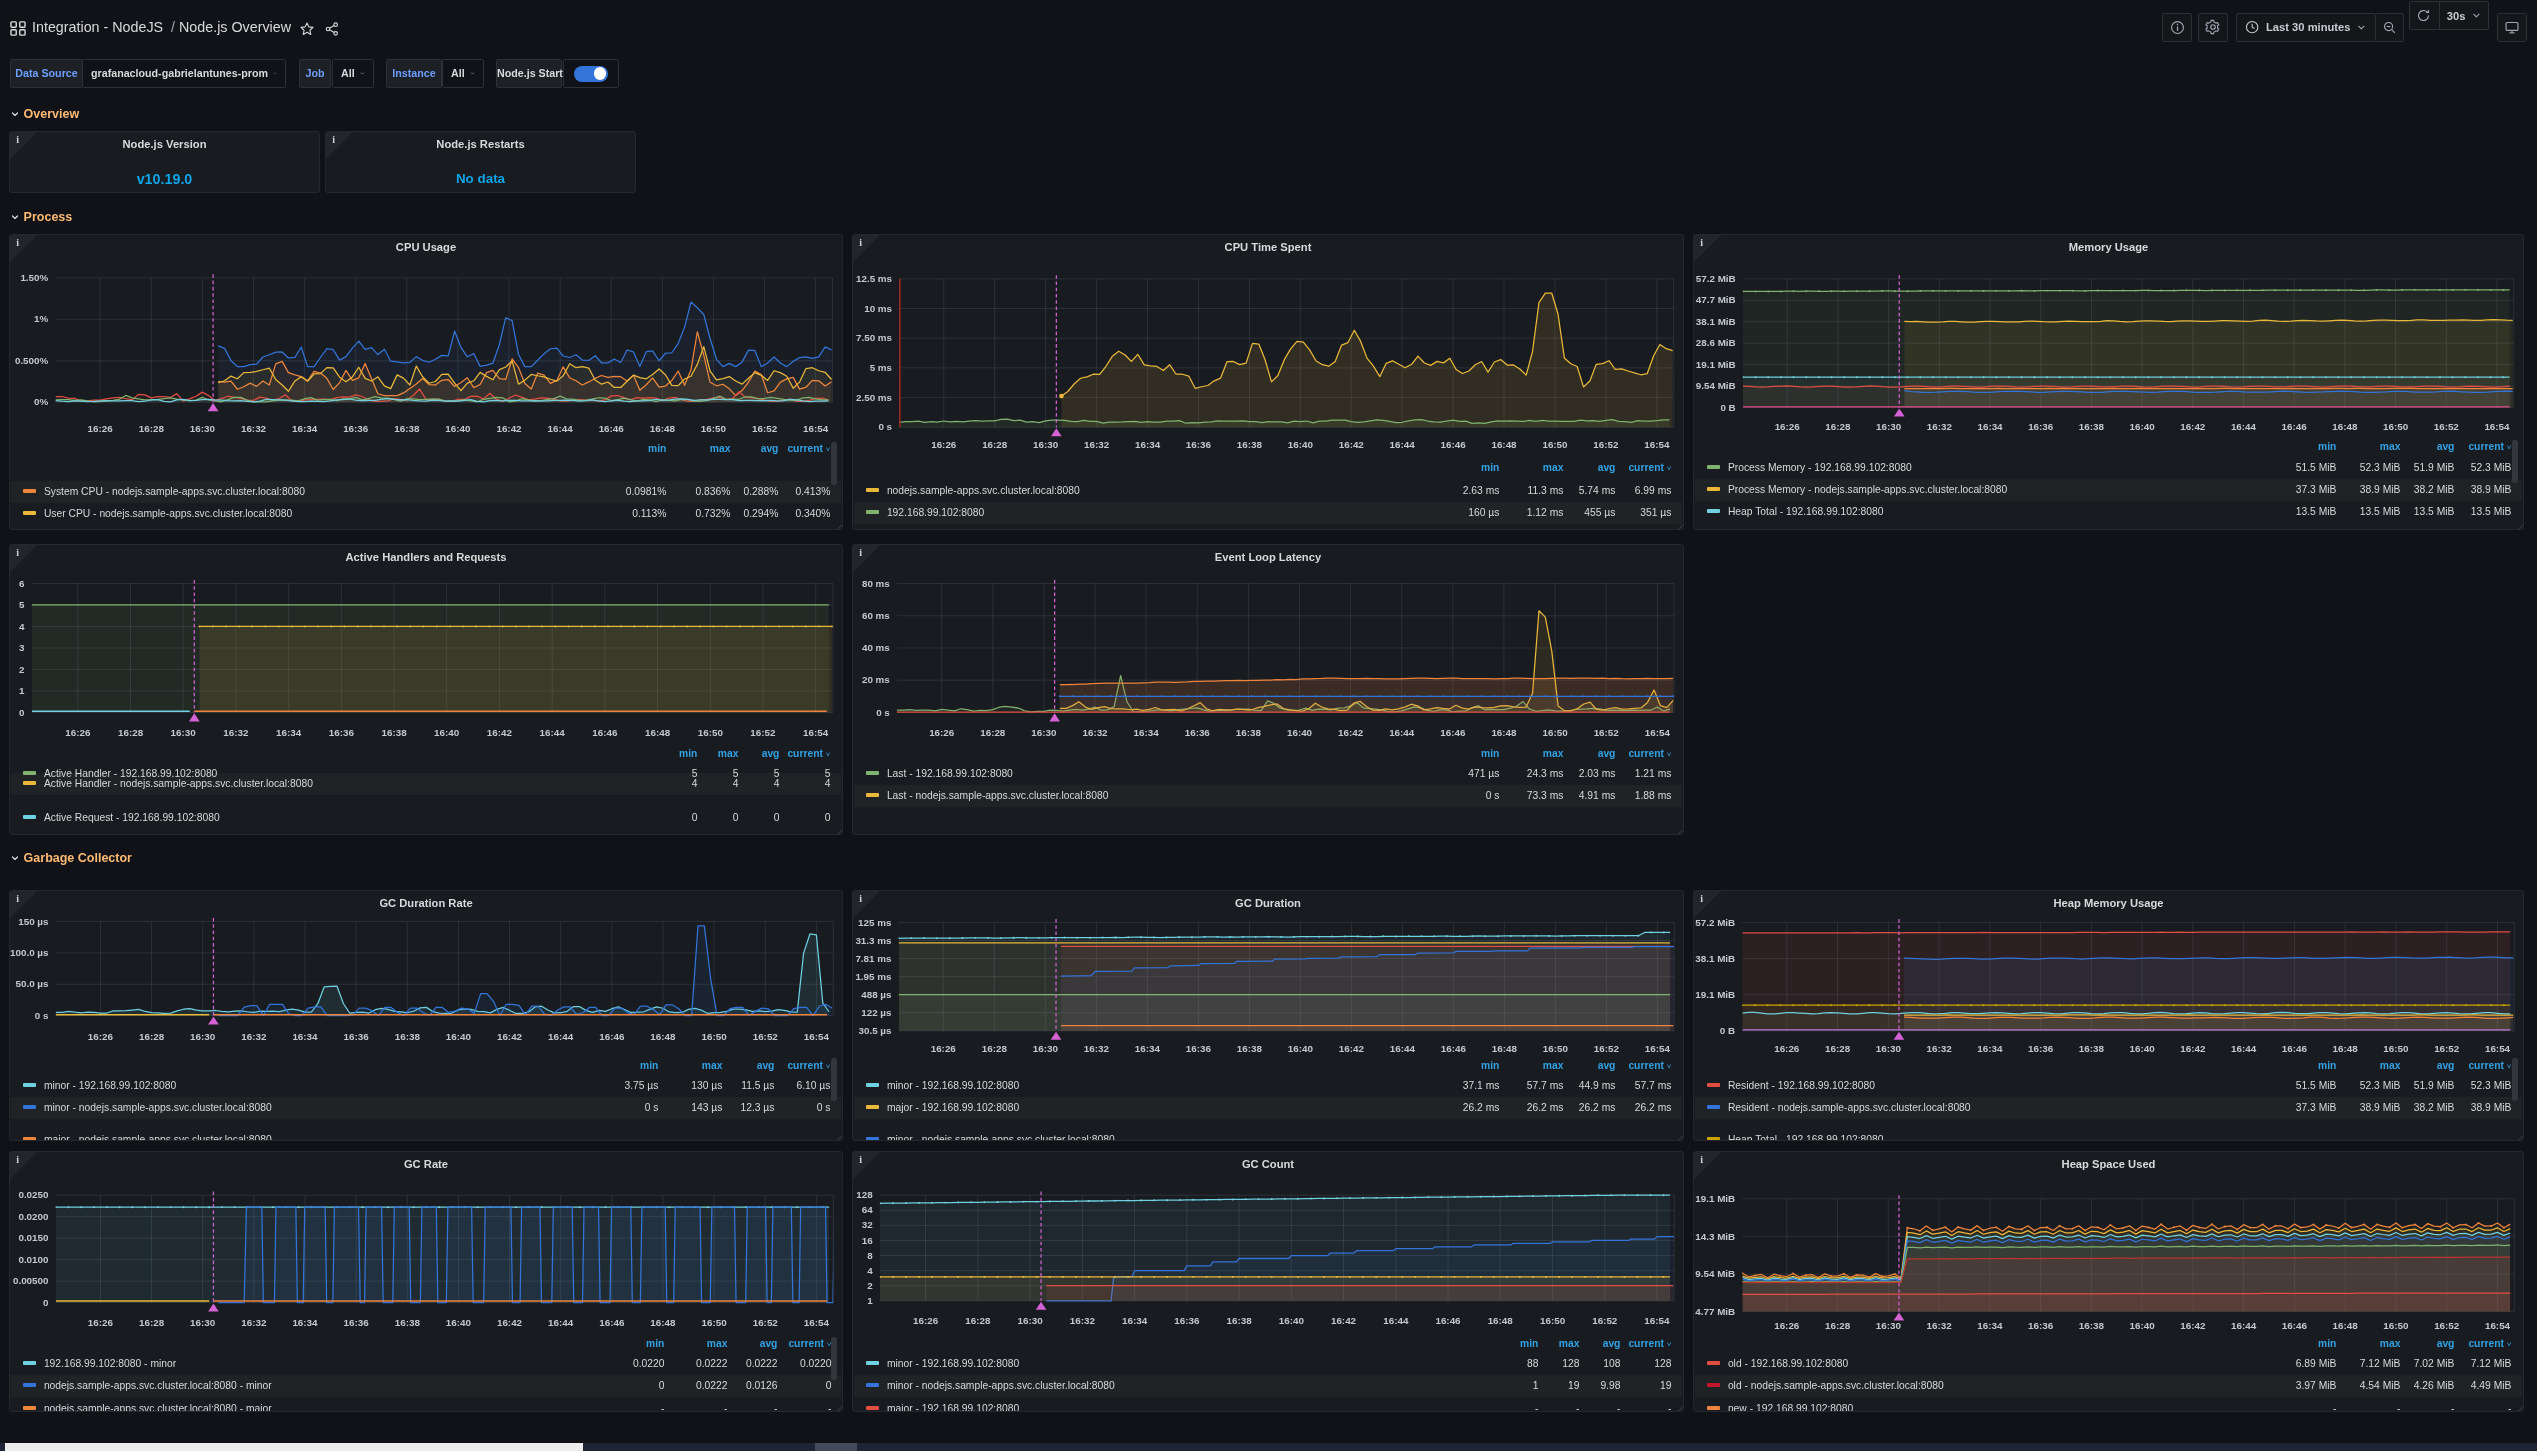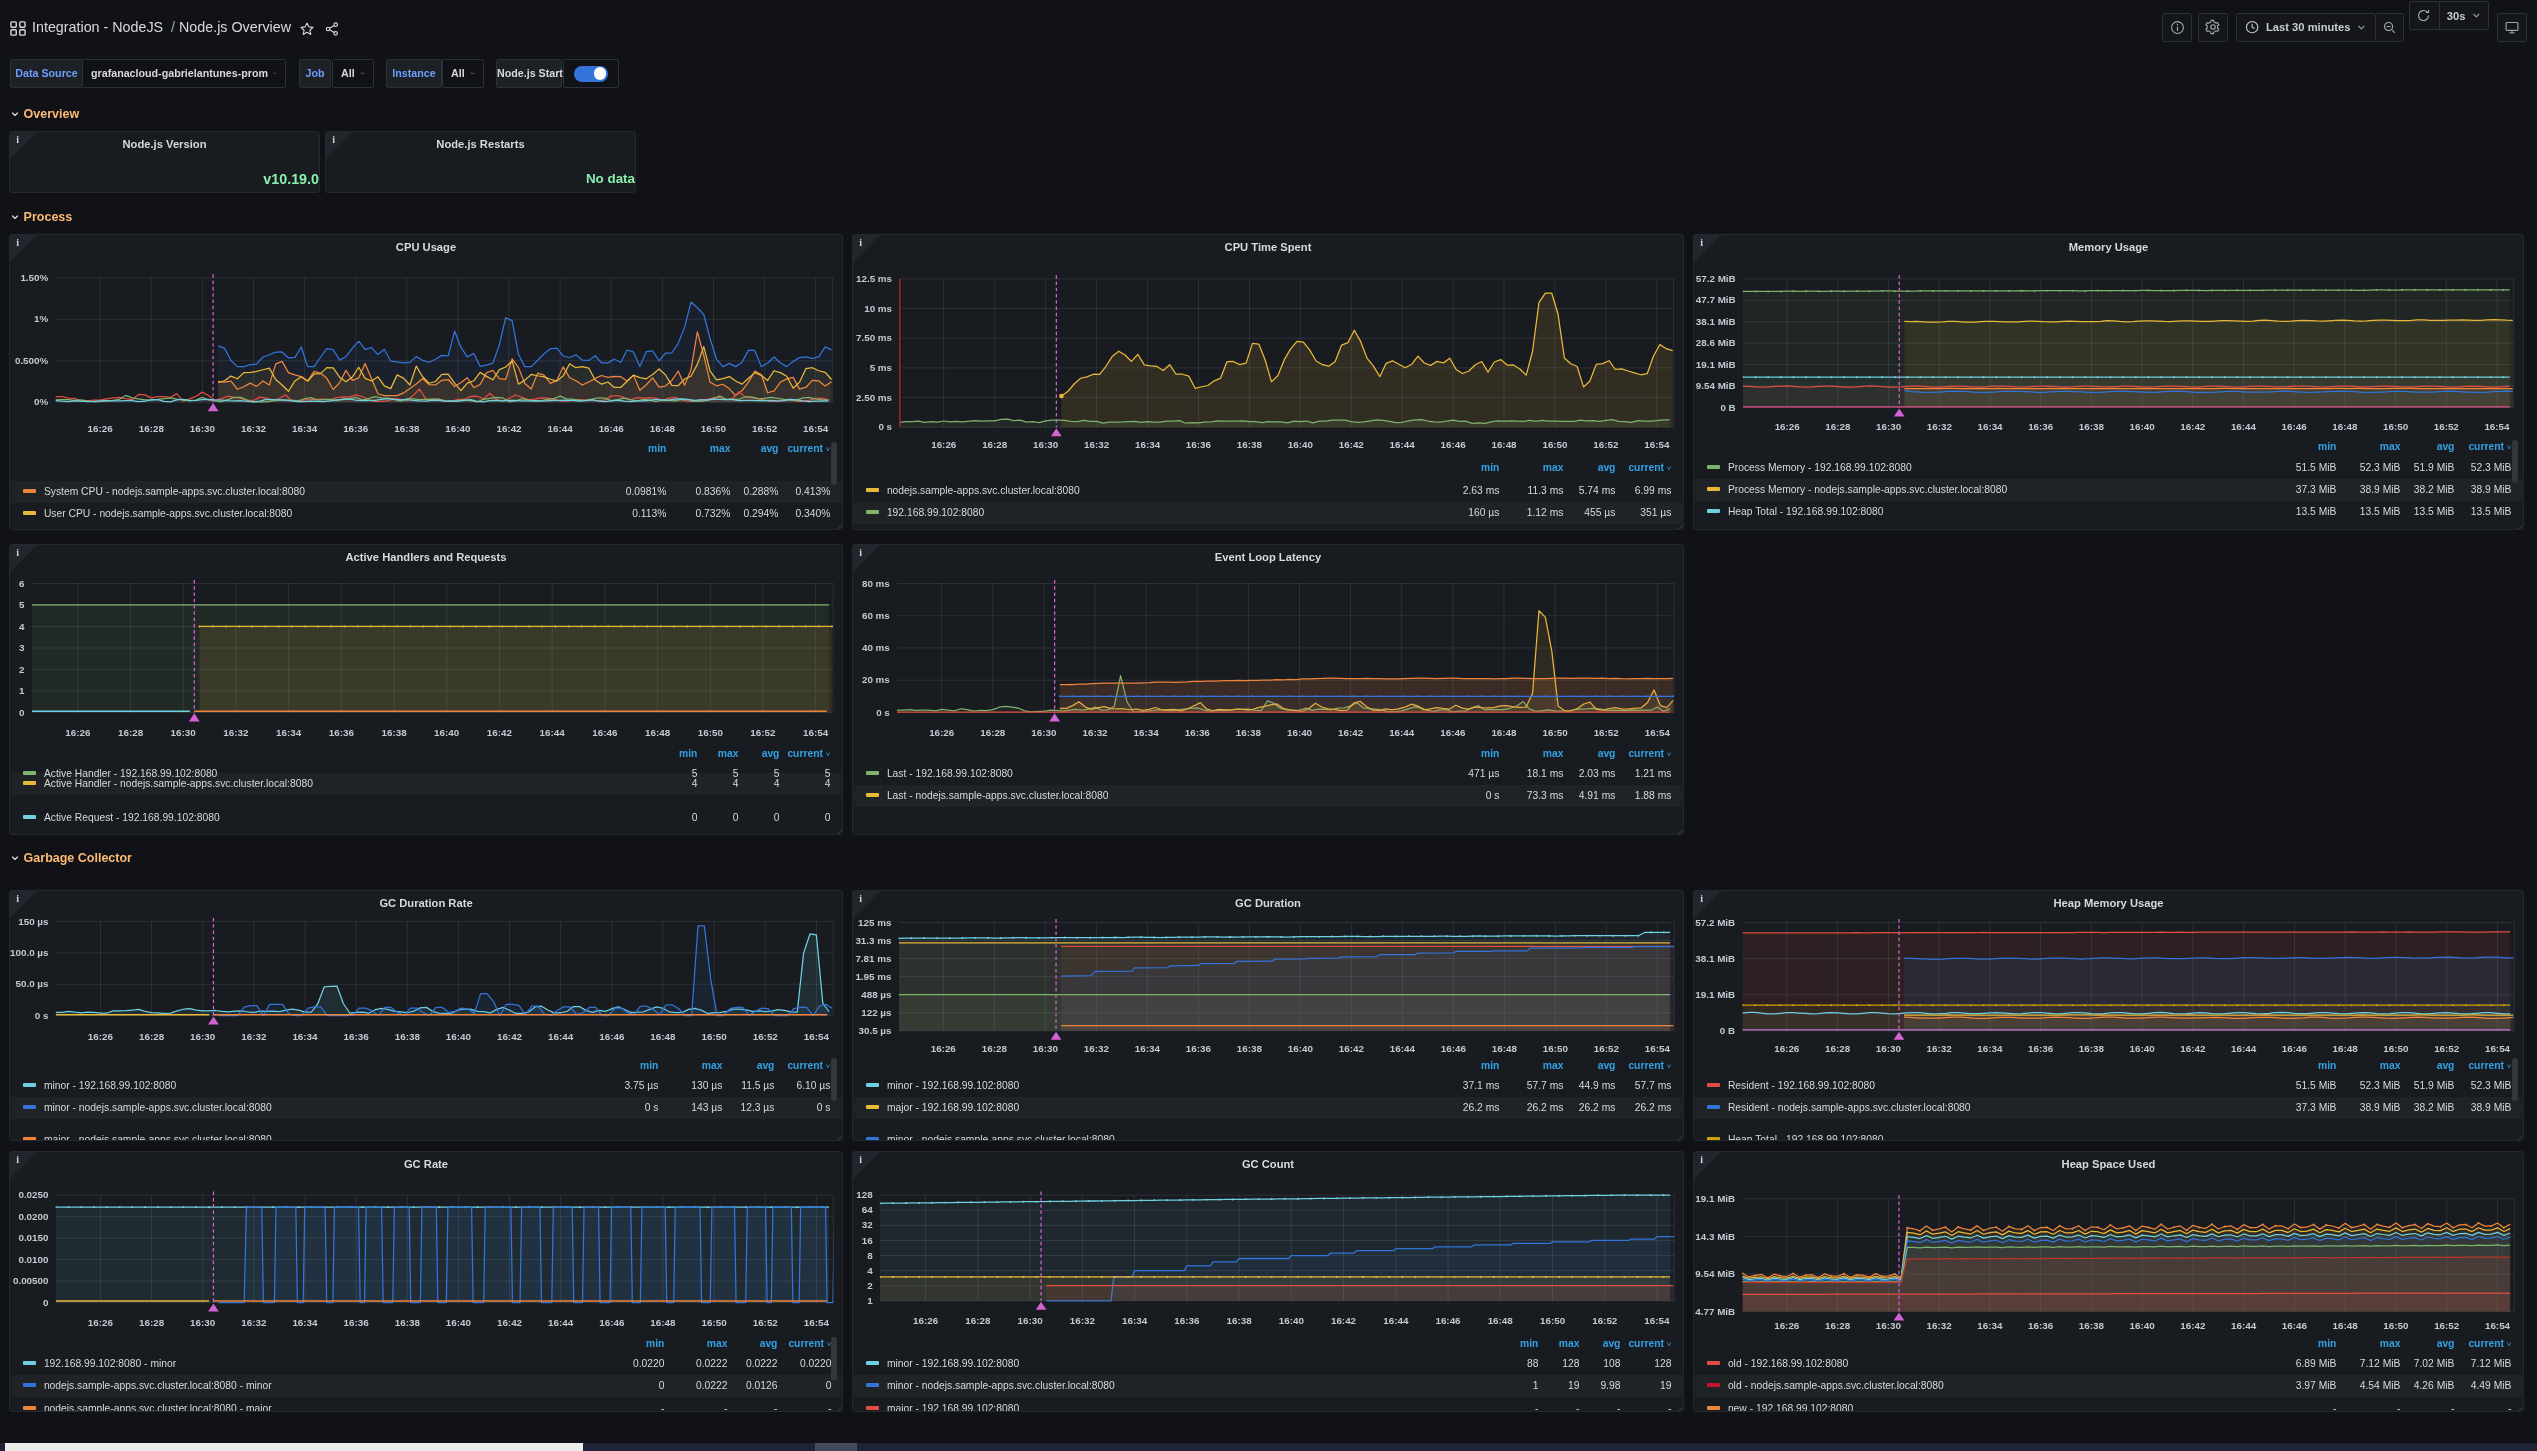--- a/index.html
+++ b/index.html
@@ -13,21 +13,21 @@
 .lrow{position:absolute;left:0.9px;right:0.9px;height:22px;line-height:22px;font-size:10.3px;color:#d8d9da;white-space:nowrap}
 .lrow.striped{background:rgba(255,255,255,0.035)}
 .dash{display:inline-block;width:12.5px;height:3.6px;border-radius:0.9px;margin-left:12.5px;margin-right:8px;vertical-align:2.2px}
 .llab{font-size:10.3px}
 .lvals{position:absolute;right:10.7px;top:0;text-align:right}
 .lvals span{display:inline-block;text-align:right}
 .navbtn{position:absolute;border:0.9px solid #2c3137;border-radius:1.8px;background:#141619;display:flex;align-items:center;justify-content:center;color:#c7ccd1;font-size:11.2px;font-weight:bold}
 .vlabel{position:absolute;height:29px;line-height:27px;background:#1d2025;border:0.9px solid #2c3137;border-radius:1.8px;padding:0;text-align:center;color:#6e9fff;font-size:10.7px;font-weight:bold;white-space:nowrap}
 .vvalue{position:absolute;height:29px;line-height:27px;background:#111217;border:0.9px solid #2c3137;border-radius:1.8px;padding:0 8px;color:#d8d9da;font-size:10.7px;font-weight:bold;display:flex;align-items:center;white-space:nowrap;overflow:hidden}
 .shead{position:absolute;color:#fdba74;font-size:12.5px;font-weight:bold;display:flex;align-items:center}
-.statval{position:absolute;left:0;right:0;text-align:right;color:#86efac;font-weight:bold}
+.statval{position:absolute;left:0;right:0;text-align:center;color:#0ea5e9;font-weight:bold}
 </style></head><body>
 <div id="page">
     <svg width="16" height="15" viewBox="0 0 18 17" style="position:absolute;left:10px;top:20.6px">
       <g fill="none" stroke="#d8d9da" stroke-width="1.6">
         <rect x="1" y="1" width="6" height="6" rx="1"></rect>
         <rect x="11" y="1" width="6" height="6" rx="1"></rect>
         <rect x="1" y="10" width="6" height="6" rx="1"></rect>
         <rect x="11" y="10" width="6" height="6" rx="1"></rect>
       </g>
     </svg>
@@ -707,21 +707,21 @@
           <circle cx="887.3" cy="169.0" r="1.1" fill="#3274D9"></circle>
           <circle cx="901.6" cy="169.0" r="1.1" fill="#3274D9"></circle>
           <circle cx="915.9" cy="169.0" r="1.1" fill="#3274D9"></circle>
           <polyline points="49.0,186.6 56.1,186.6 63.3,186.6 70.4,186.6 77.5,186.6 84.7,186.6 91.8,186.6 99.0,186.6 106.1,186.6 113.2,186.6 120.4,186.6 127.5,186.6 134.6,186.6 141.8,186.6 148.9,186.6 156.0,186.6 163.2,186.6 170.3,186.6 177.4,186.6 184.6,186.6 191.7,186.6 198.9,186.6 206.0,186.6 213.1,186.6 220.3,186.6 227.4,186.6 234.5,186.6 241.7,186.6 248.8,186.6 255.9,186.6 263.1,186.6 270.2,186.6 277.3,186.6 284.5,186.6 291.6,186.6 298.8,186.6 305.9,186.6 313.0,186.6 320.2,186.6 327.3,186.6 334.4,186.6 341.6,186.6 348.7,186.6 355.8,186.6 363.0,186.6 370.1,186.6 377.2,186.6 384.4,186.6 391.5,186.6 398.7,186.6 405.8,186.6 412.9,186.6 420.1,186.6 427.2,186.6 434.3,186.6 441.5,186.6 448.6,186.6 455.7,186.6 462.9,186.6 470.0,186.6 477.1,186.6 484.3,186.6 491.4,186.6 498.6,186.6 505.7,186.6 512.8,186.6 520.0,186.6 527.1,186.6 534.2,186.6 541.4,186.6 548.5,186.6 555.6,186.6 562.8,186.6 569.9,186.6 577.0,186.6 584.2,186.6 591.3,186.6 598.5,186.6 605.6,186.6 612.7,186.6 619.9,186.6 627.0,186.6 634.1,186.6 641.3,186.6 648.4,186.6 655.5,186.6 662.7,186.6 669.8,186.6 677.0,186.6 684.1,186.6 691.2,186.6 698.4,186.6 705.5,186.6 712.6,186.6 719.8,186.6 726.9,186.6 734.0,186.6 741.2,186.6 748.3,186.6 755.4,186.6 762.6,186.6 769.7,186.6 776.9,186.6 784.0,186.6 791.1,186.6 798.3,186.6 805.4,186.6 812.5,186.6 819.7,186.6 826.8,186.6 833.9,186.6 841.1,186.6 848.2,186.6 855.3,186.6 862.5,186.6 869.6,186.6 876.8,186.6 883.9,186.6 891.0,186.6 898.2,186.6 905.3,186.6 912.4,186.6" fill="none" stroke="#E24D42" stroke-width="1.4" stroke-linejoin="round"></polyline>
         </g>
         <line x1="225.1" y1="39" x2="225.1" y2="187" stroke="#D462D4" stroke-width="1.4" stroke-dasharray="4,3"></line>
         <path d="M 219.1 197 L 231.1 197 L 225.1 188 Z" fill="#D462D4"></path>
       </svg>
       <div class="ptitle">Event Loop Latency</div>
       <div class="lhead" style="top:199px;right:11.6px;width:236px"><span style="width:64px">min</span><span style="width:64px">max</span><span style="width:52px">avg</span><span style="width:56px">current <span class="crt">˅</span></span></div>
-      <div class="lrow" style="top:218px"><span class="dash" style="background:#7EB26D"></span><span class="llab">Last - 192.168.99.102:8080</span><span class="lvals" style="width:236px"><span style="width:64px">471 µs</span><span style="width:64px">18.1 ms</span><span style="width:52px">2.03 ms</span><span style="width:56px">1.21 ms</span></span></div>
+      <div class="lrow" style="top:218px"><span class="dash" style="background:#7EB26D"></span><span class="llab">Last - 192.168.99.102:8080</span><span class="lvals" style="width:236px"><span style="width:64px">471 µs</span><span style="width:64px">24.3 ms</span><span style="width:52px">2.03 ms</span><span style="width:56px">1.21 ms</span></span></div>
       <div class="lrow striped" style="top:240px"><span class="dash" style="background:#EAB839"></span><span class="llab">Last - nodejs.sample-apps.svc.cluster.local:8080</span><span class="lvals" style="width:236px"><span style="width:64px">0 s</span><span style="width:64px">73.3 ms</span><span style="width:52px">4.91 ms</span><span style="width:56px">1.88 ms</span></span></div>
       <div style="position:absolute;right:1.8px;bottom:1.8px;width:4.5px;height:4.5px;border-right:1.3px solid #3c4046;border-bottom:0;transform:rotate(45deg);transform-origin:center"></div>
     </div>
     <div class="panel" style="left:9px;top:890px;width:834px;height:251px">
       <div class="icorner"></div>
       <div class="iglyph">i</div>
       <svg width="834" height="251" style="position:absolute;left:0;top:0" viewBox="0 0 931 280">
         <line x1="51" y1="34.0" x2="919" y2="34.0" stroke="rgba(204,214,235,0.13)" stroke-width="1"></line>
         <text x="43" y="37.5" text-anchor="end" font-size="11" font-weight="600" fill="#c3c9d1">150 µs</text>
         <line x1="51" y1="69.0" x2="919" y2="69.0" stroke="rgba(204,214,235,0.13)" stroke-width="1"></line>

